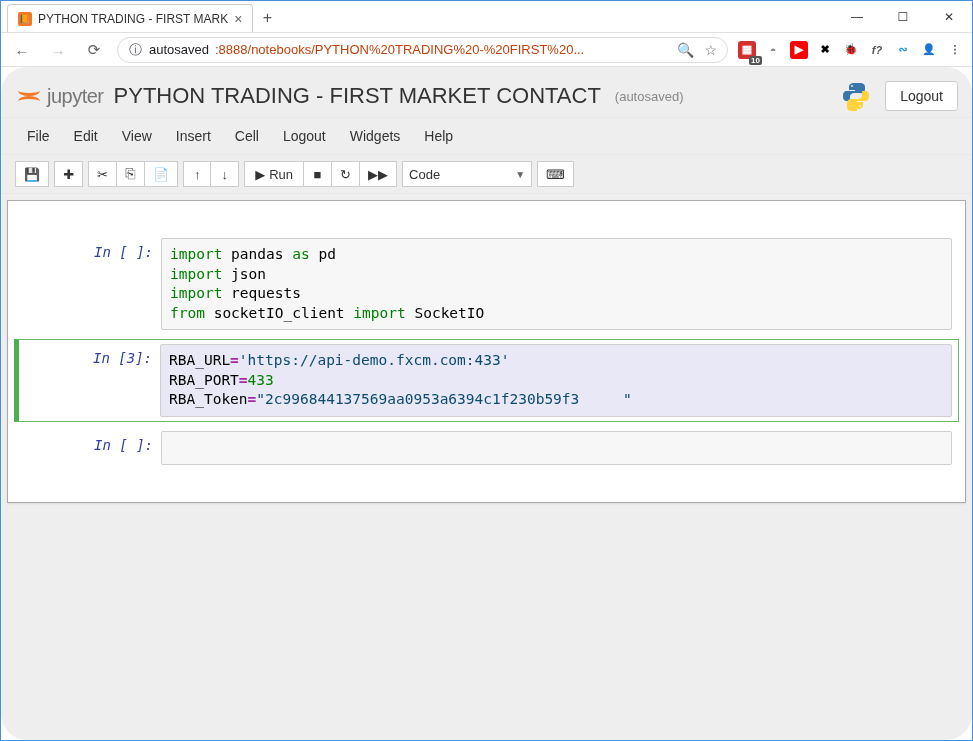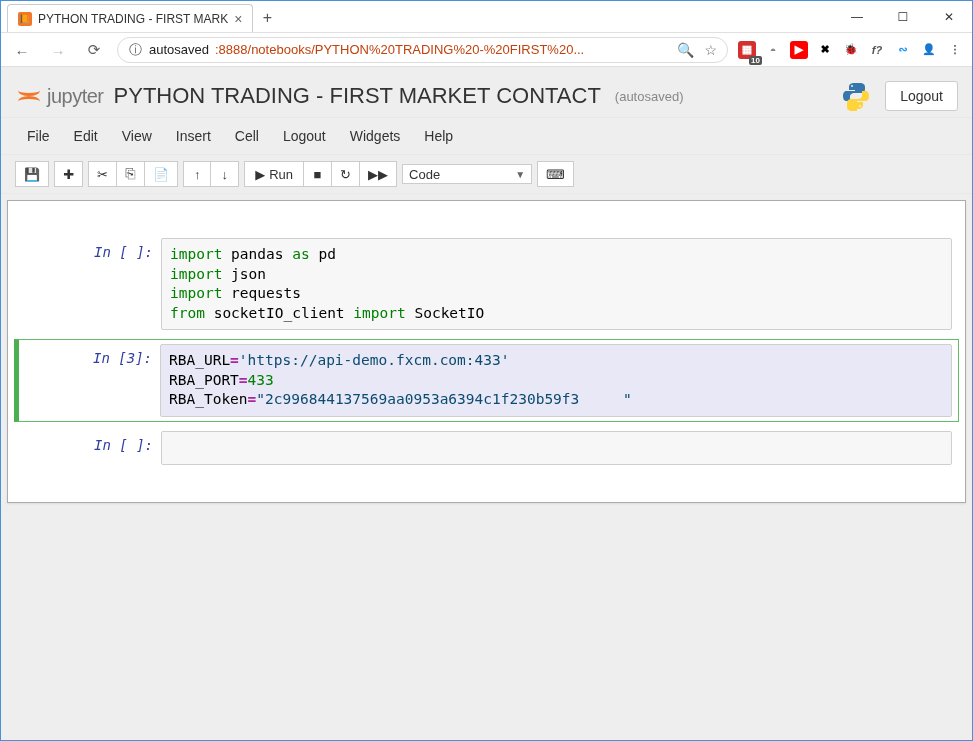--- a/index.html
+++ b/index.html
@@ -130,31 +130,32 @@
   }
   .tb-group { display:flex; }
   .tb-btn {
     border:1px solid #ccc; background:#fff; padding:4px 8px; min-width:28px;
     height:26px; display:flex;align-items:center;justify-content:center;
     font-size:13px; color:#333; cursor:pointer;
   }
   .tb-group .tb-btn:not(:first-child){ border-left:none; }
   .tb-btn.run { gap:4px; padding:4px 10px; }
   .celltype-sel {
-    border:1px solid #ccc; height:20px; padding:2px 6px; font-size:13px;
+    border:1px solid #ccc; height:26px; padding:2px 6px; font-size:13px;
     min-width:130px; background:#fff; cursor:pointer; color:#333;
     display:flex;align-items:center;justify-content:space-between;
   }
   .celltype-sel .caret { font-size:10px;color:#666; }
 
   
   .nb-area {
     background:#eee;
     height: calc(100% - 32px - 34px);
     padding-top:4px;
+    border-radius:26px;
   }
   .nb-container {
     background:#fff;
     margin:6px;
     border:1px solid #ababab;
     box-shadow:0 1px 2px rgba(0,0,0,.08);
     padding: 28px 6px 28px 6px;
     min-height:300px;
   }
   .cell {

